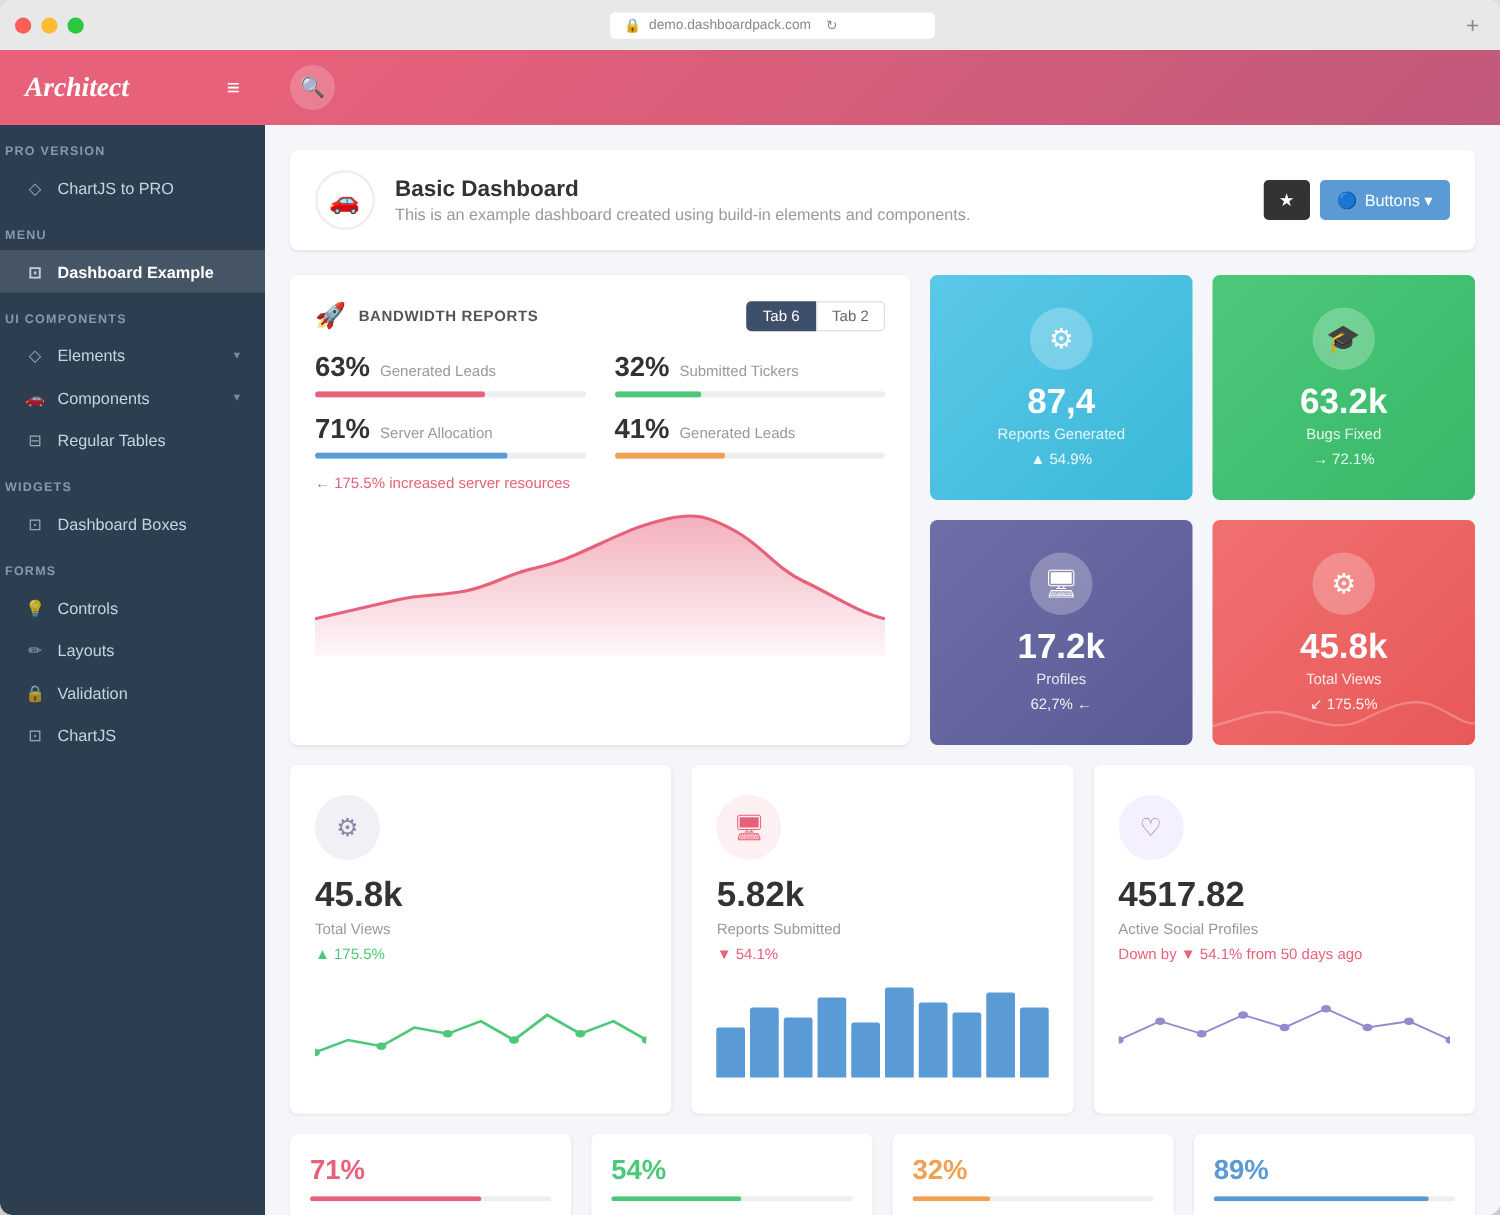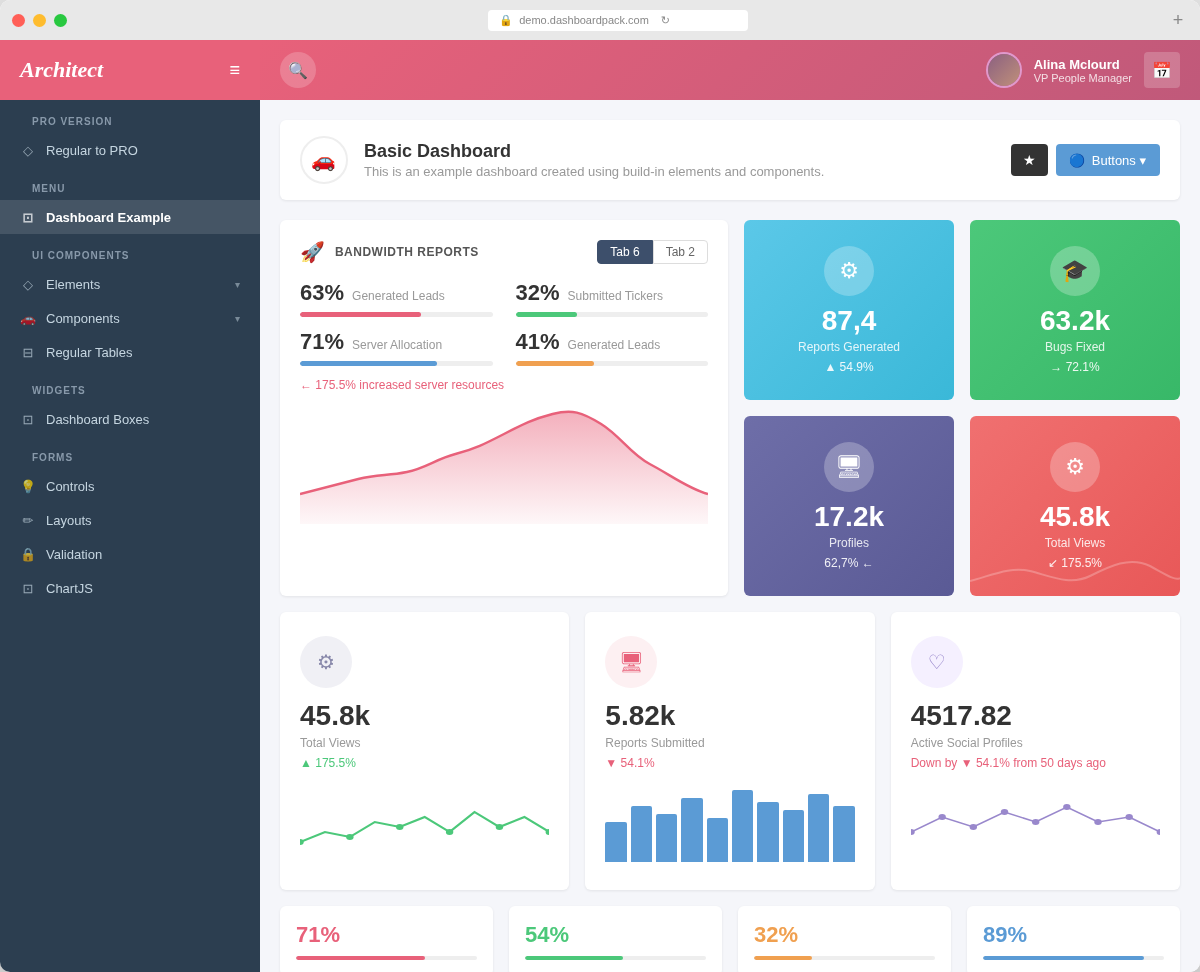--- a/index.html
+++ b/index.html
@@ -15,26 +15,26 @@
     .dot-green { background: #28c840; }
     .titlebar-url { flex: 1; text-align: center; }
     .url-bar { background: #fff; border: none; border-radius: 4px; padding: 4px 12px; font-size: 12px; color: #666; width: 260px; text-align: center; display: inline-flex; align-items: center; gap: 6px; }
     .url-bar span { color: #888; font-size: 11px; }
     .titlebar-add { margin-left: auto; width: 20px; height: 20px; color: #888; font-size: 18px; line-height: 20px; text-align: center; }
 
     
     .app { display: flex; flex: 1; overflow: hidden; }
 
     
-    .sidebar { width: 260px; background: #2c3e50; color: #fff; display: flex; flex-direction: column; overflow-y: auto; flex-shrink: 0; }
+    .sidebar { width: 212px; background: #2c3e50; color: #fff; display: flex; flex-direction: column; overflow-y: auto; flex-shrink: 0; }
     .sidebar-header { background: linear-gradient(135deg, #e8617a, #e8617a); padding: 0 20px; height: 60px; display: flex; align-items: center; gap: 16px; }
     .brand { font-size: 22px; font-family: Georgia, serif; font-style: italic; color: #fff; font-weight: bold; }
     .hamburger { color: #fff; font-size: 18px; margin-left: auto; cursor: pointer; }
 
-    .sidebar-section-label { font-size: 10px; color: #8899aa; letter-spacing: 1px; padding: 16px 32px 6px; font-weight: 600; text-transform: uppercase; }
+    .sidebar-section-label { font-size: 10px; color: #8899aa; letter-spacing: 1px; padding: 16px 4px 6px; font-weight: 600; text-transform: uppercase; }
 
     .sidebar-item { display: flex; align-items: center; gap: 10px; padding: 9px 20px; cursor: pointer; color: #c5d5e0; font-size: 13px; }
     .sidebar-item.active { background: rgba(255,255,255,0.12); color: #fff; font-weight: 600; }
     .sidebar-item .item-icon { width: 16px; height: 16px; display: flex; align-items: center; justify-content: center; opacity: 0.7; flex-shrink: 0; }
     .sidebar-item .chevron { margin-left: auto; font-size: 10px; opacity: 0.5; }
 
     
     .main { flex: 1; display: flex; flex-direction: column; overflow: hidden; }
 
     
@@ -159,21 +159,21 @@
 
     <div class="sidebar">
       <div class="sidebar-header">
         <div class="brand">Architect</div>
         <div class="hamburger">≡</div>
       </div>
 
       <div class="sidebar-section-label">PRO VERSION</div>
       <div class="sidebar-item">
         <div class="item-icon">◇</div>
-        <span>Regular to PRO</span>
+        <span>ChartJS to PRO</span>
       </div>
 
       <div class="sidebar-section-label">MENU</div>
       <div class="sidebar-item active">
         <div class="item-icon">⊡</div>
         <span>Dashboard Example</span>
       </div>
 
       <div class="sidebar-section-label">UI COMPONENTS</div>
       <div class="sidebar-item">
@@ -214,30 +214,20 @@
       <div class="sidebar-item">
         <div class="item-icon">⊡</div>
         <span>ChartJS</span>
       </div>
     </div>
 
     <div class="main">
 
       <div class="topnav">
         <button class="search-btn">🔍</button>
-        <div class="topnav-right">
-          <div class="user-avatar">
-            <div class="user-avatar-img"></div>
-          </div>
-          <div class="user-info">
-            <div class="user-name">Alina Mclourd</div>
-            <div class="user-role">VP People Manager</div>
-          </div>
-          <div class="calendar-btn">📅</div>
-        </div>
       </div>
 
       <div class="content">
 
         <div class="page-header">
           <div class="page-header-icon">🚗</div>
           <div class="page-header-text">
             <h1>Basic Dashboard</h1>
             <p>This is an example dashboard created using build-in elements and components.</p>
           </div>

